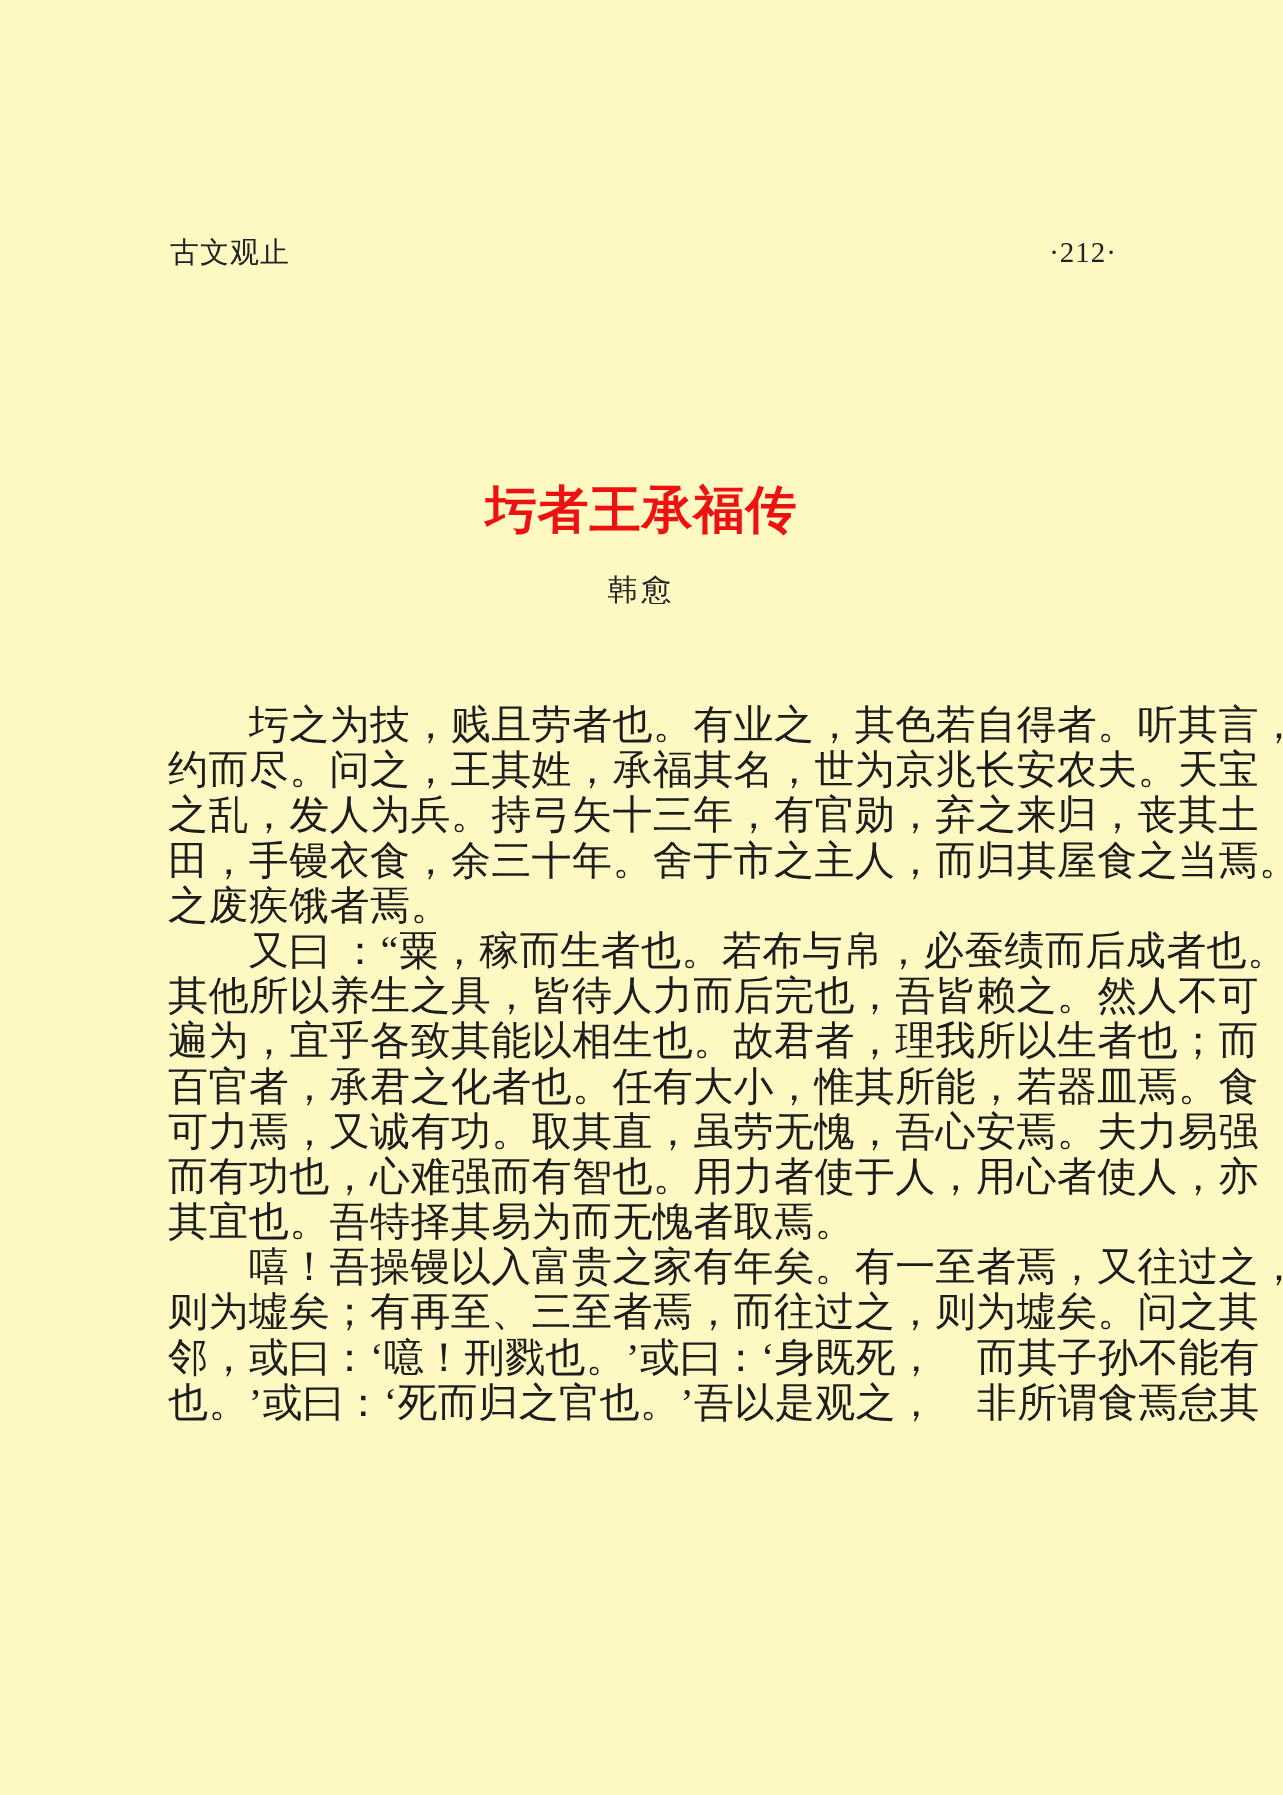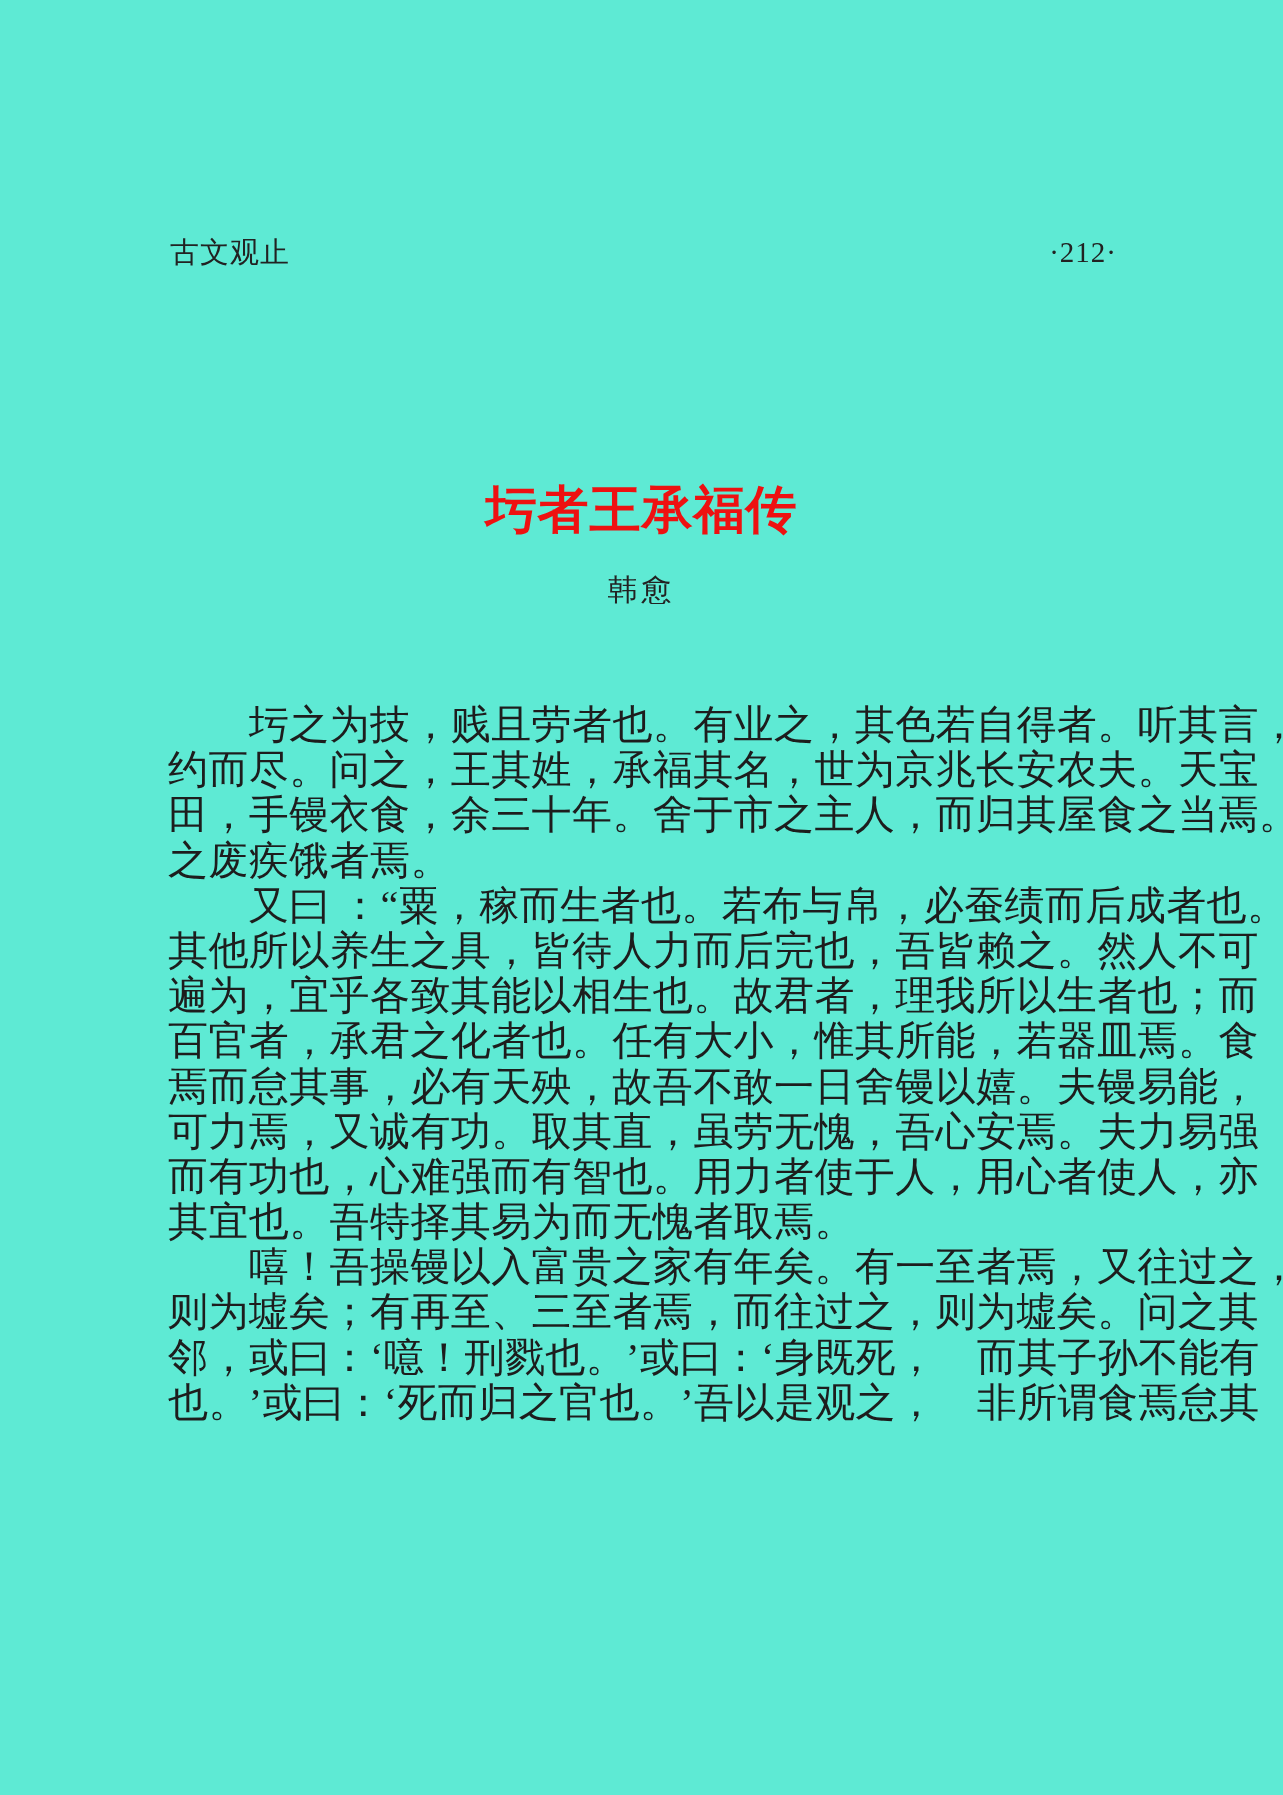--- a/index.html
+++ b/index.html
@@ -4,21 +4,21 @@
 <style>
   html, body {
     margin: 0;
     padding: 0;
     background: #ffffff;
   }
   .page {
     position: relative;
     width: 1283px;
     height: 1795px;
-    background: #5eead4;
+    background: #fef9c3;
     color: #1d1d1d;
     font-family: "Liberation Serif", "DejaVu Serif", serif;
     overflow: hidden;
   }
   .running-header {
     position: absolute;
     top: 233px;
     left: 170px;
     right: 166px;
     display: flex;
@@ -82,27 +82,27 @@
     <span class="page-number">·212·</span>
   </div>
 
   <div class="article-title">圬者王承福传</div>
 
   <div class="article-author">韩愈</div>
 
   <div class="article-body">
     <div class="body-line">　　圬之为技，贱且劳者也。有业之，其色若自得者。听其言，</div>
     <div class="body-line">约而尽。问之，王其姓，承福其名，世为京兆长安农夫。天宝</div>
+    <div class="body-line">之乱，发人为兵。持弓矢十三年，有官勋，弃之来归，丧其土</div>
     <div class="body-line">田，手镘衣食，余三十年。舍于市之主人，而归其屋食之当焉。</div>
     <div class="body-line">之废疾饿者焉。</div>
     <div class="body-line">　　又曰 ：“粟，稼而生者也。若布与帛，必蚕绩而后成者也。</div>
     <div class="body-line">其他所以养生之具，皆待人力而后完也，吾皆赖之。然人不可</div>
     <div class="body-line">遍为，宜乎各致其能以相生也。故君者，理我所以生者也；而</div>
     <div class="body-line">百官者，承君之化者也。任有大小，惟其所能，若器皿焉。食</div>
-    <div class="body-line">焉而怠其事，必有天殃，故吾不敢一日舍镘以嬉。夫镘易能，</div>
     <div class="body-line">可力焉，又诚有功。取其直，虽劳无愧，吾心安焉。夫力易强</div>
     <div class="body-line">而有功也，心难强而有智也。用力者使于人，用心者使人，亦</div>
     <div class="body-line">其宜也。吾特择其易为而无愧者取焉。</div>
     <div class="body-line">　　嘻！吾操镘以入富贵之家有年矣。有一至者焉，又往过之，</div>
     <div class="body-line">则为墟矣；有再至、三至者焉，而往过之，则为墟矣。问之其</div>
     <div class="body-line">邻，或曰：‘噫！刑戮也。’或曰：‘身既死，　而其子孙不能有</div>
     <div class="body-line">也。’或曰：‘死而归之官也。’吾以是观之，　非所谓食焉怠其</div>
   </div>
 
 </div>

